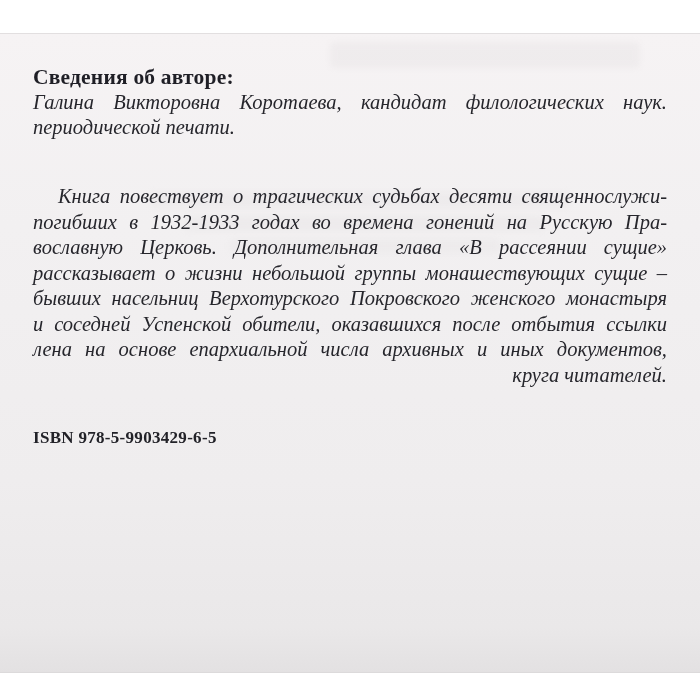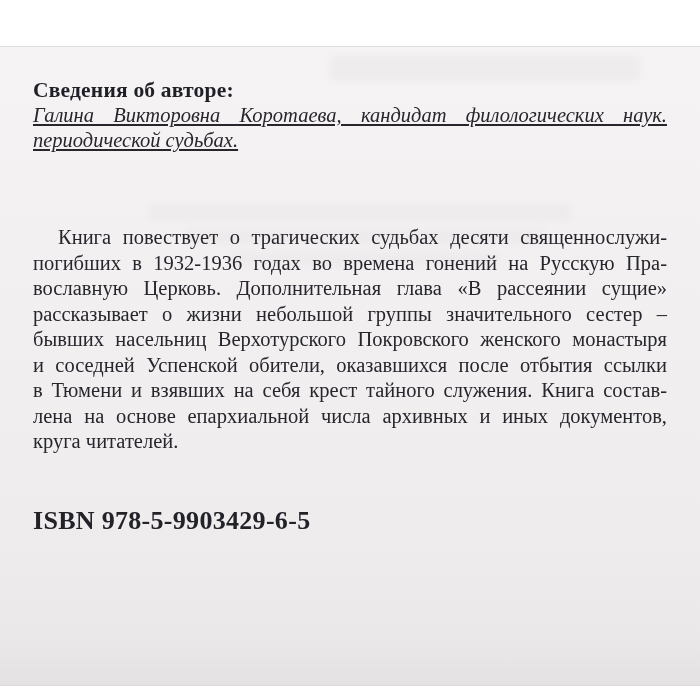--- a/index.html
+++ b/index.html
@@ -7,21 +7,21 @@
     padding: 0;
     width: 700px;
     height: 700px;
     background: #ffffff;
     font-family: "Liberation Serif", "DejaVu Serif", serif;
     overflow: hidden;
   }
   .scan-page {
     position: absolute;
     left: 0;
-    top: 46px;
+    top: 33px;
     width: 700px;
     height: 640px;
     background: linear-gradient(180deg, #f6f3f4 0%, #f2f0f1 30%, #efedee 70%, #eae8e9 93%, #e3e1e2 100%);
     border-top: 1px solid #e2dfe0;
     border-bottom: 1px solid #dcdadb;
     box-sizing: border-box;
   }
   
   .ghost {
     position: absolute;
@@ -47,62 +47,61 @@
     line-height: 26px;
     font-weight: bold;
     color: #1f1f26;
     letter-spacing: 0.2px;
   }
   .author-line {
     font-style: italic;
     font-size: 20.5px;
     line-height: 25px;
     color: #26262c;
-    text-decoration: underline;
   }
   .jl { text-align: justify; text-align-last: justify; }
-  .desc { margin-top: 72px; }
+  .desc { margin-top: 44px; font-style: italic; }
   .desc-line {
     font-size: 20.5px;
     line-height: 25.5px;
     color: #26262c;
+    text-align: right;
   }
   .indent { text-indent: 25px; }
   .isbn {
-    margin-top: 51px;
-    font-size: 26px;
+    margin-top: 40px;
+    font-size: 17px;
     font-weight: bold;
     color: #222228;
     letter-spacing: 0.3px;
   }
 </style>
 </head>
 <body>
 
 <div class="scan-page">
   <div class="ghost g1"></div>
   <div class="ghost g2"></div>
   <div class="ghost g3"></div>
   <div class="ghost g4"></div>
 
   <div class="content">
     <div class="heading">Сведения об авторе:</div>
 
     <div>
       <div class="author-line jl">Галина Викторовна Коротаева, кандидат филологических наук.</div>
-      <div class="author-line">периодической судьбах.</div>
+      <div class="author-line">периодической печати.</div>
     </div>
 
     <div class="desc">
       <div class="desc-line jl indent">Книга повествует о трагических судьбах десяти священнослужи-</div>
-      <div class="desc-line jl">погибших в 1932-1936 годах во времена гонений на Русскую Пра-</div>
+      <div class="desc-line jl">погибших в 1932-1933 годах во времена гонений на Русскую Пра-</div>
       <div class="desc-line jl">вославную Церковь. Дополнительная глава «В рассеянии сущие»</div>
-      <div class="desc-line jl">рассказывает о жизни небольшой группы значительного сестер –</div>
+      <div class="desc-line jl">рассказывает о жизни небольшой группы монашествующих сущие –</div>
       <div class="desc-line jl">бывших насельниц Верхотурского Покровского женского монастыря</div>
       <div class="desc-line jl">и соседней Успенской обители, оказавшихся после отбытия ссылки</div>
-      <div class="desc-line jl">в Тюмени и взявших на себя крест тайного служения. Книга состав-</div>
       <div class="desc-line jl">лена на основе епархиальной числа архивных и иных документов,</div>
       <div class="desc-line">круга читателей.</div>
     </div>
 
     <div class="isbn">ISBN 978-5-9903429-6-5</div>
   </div>
 </div>
 
 </body></html>

